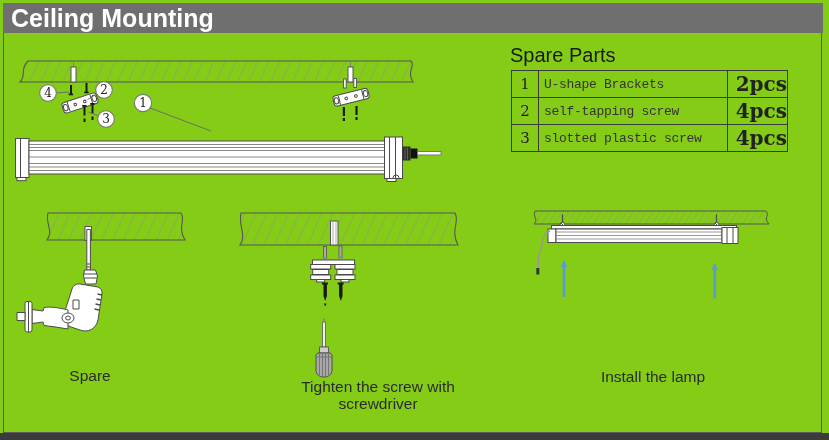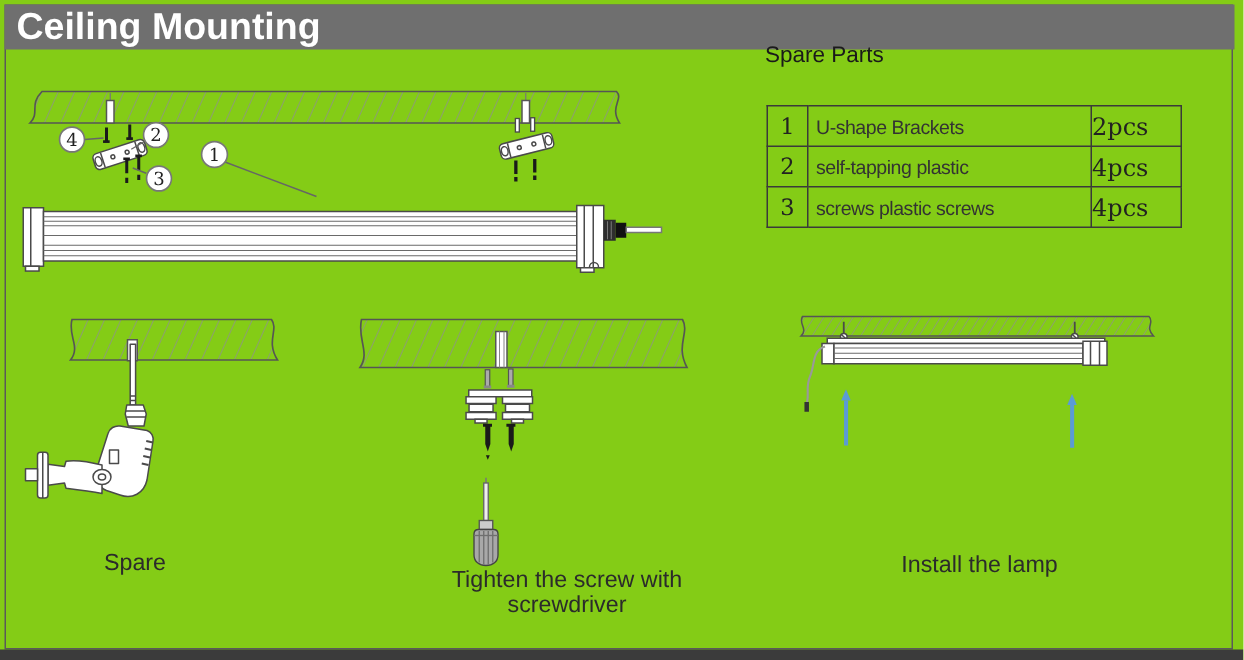--- a/index.html
+++ b/index.html
@@ -5,27 +5,27 @@
   html,body{margin:0;padding:0;background:#fff;}
   .page{position:relative;width:829px;height:440px;background:#84cc16;overflow:hidden;
         font-family:"Liberation Sans",sans-serif;}
   .frame{position:absolute;left:3px;top:3px;width:819px;height:430px;
          border:1px solid #5a5a5a;box-sizing:border-box;}
   .title-bar{position:absolute;left:3px;top:3px;width:820px;height:30px;background:#6F6F6F;
              display:flex;align-items:center;}
   .title-bar span{color:#fff;font-weight:bold;font-size:25px;padding-left:8px;letter-spacing:0px;}
   .bottom-bar{position:absolute;left:0;top:433px;width:829px;height:7px;background:#3B3B3B;}
 
-  .sp-heading{position:absolute;left:510px;top:28px;font-size:15px;color:#1a1a1a;}
+  .sp-heading{position:absolute;left:510px;top:44px;font-size:20px;color:#1a1a1a;}
   .sp-table{position:absolute;left:511px;top:70px;border-collapse:collapse;}
   .sp-table td{border:1.4px solid #3a3a3a;height:26px;padding:0;}
   .c-no{width:26px;text-align:center;font-family:"DejaVu Serif",serif;font-size:15px;color:#222;}
-  .c-name{width:183px;font-family:Liberation Sans, sans-serif;font-size:13px;color:#333;
+  .c-name{width:183px;font-family:Liberation Mono, monospace;font-size:13px;color:#333;
           padding-left:5px !important;letter-spacing:-0.3px;}
-  .c-qty{width:59px;text-align:left;font-family:"DejaVu Serif",serif;font-size:16px;color:#222;}
+  .c-qty{width:59px;text-align:right;font-family:"DejaVu Serif",serif;font-size:20px;color:#222;font-weight:bold;}
 
   .caption{position:absolute;font-size:15.5px;color:#2b2b2b;line-height:17px;text-align:center;}
   .cap-punch{left:55px;top:367px;width:70px;text-align:center;}
   .cap-tighten{left:289px;top:378px;width:178px;}
   .cap-install{left:588px;top:368px;width:130px;}
 
   svg.art{position:absolute;left:0;top:0;}
   .ln{stroke:#4a4a4a;fill:none;stroke-width:1;}
 </style>
 </head>
@@ -245,26 +245,26 @@
   <div class="sp-heading">Spare Parts</div>
   <table class="sp-table">
     <tbody>
         <tr>
       <td class="c-no">1</td>
       <td class="c-name">U-shape Brackets</td>
       <td class="c-qty">2pcs</td>
     </tr>
     <tr>
       <td class="c-no">2</td>
-      <td class="c-name">self-tapping plastic</td>
+      <td class="c-name">self-tapping screw</td>
       <td class="c-qty">4pcs</td>
     </tr>
     <tr>
       <td class="c-no">3</td>
-      <td class="c-name">screws plastic screws</td>
+      <td class="c-name">slotted plastic screw</td>
       <td class="c-qty">4pcs</td>
     </tr>
   </tbody>
     </table>
 
   <div class="caption cap-punch">Spare</div>
   <div class="caption cap-tighten">Tighten the screw with screwdriver</div>
   <div class="caption cap-install">Install the lamp</div>
 
   <div class="bottom-bar"></div>

